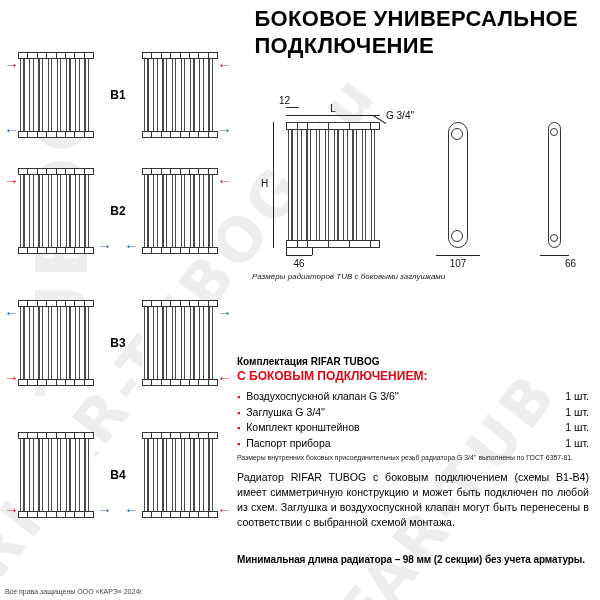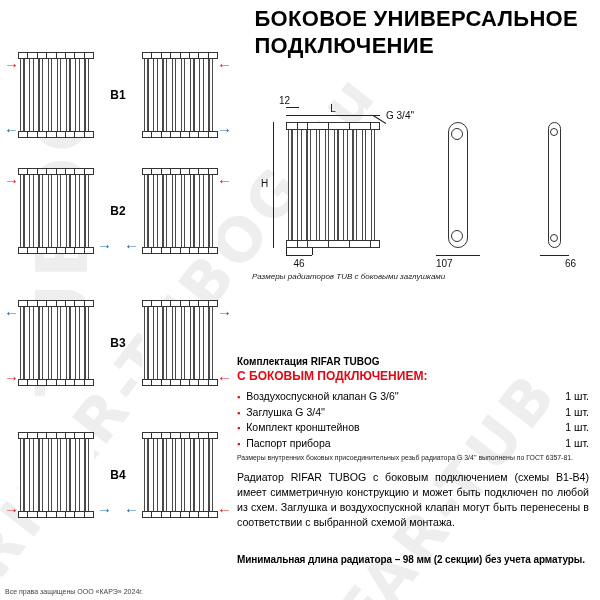--- a/index.html
+++ b/index.html
@@ -177,21 +177,21 @@
   <div class="dline v" style="left:36px;top:150px;height:7px"></div>
   <div class="dline v" style="left:62px;top:150px;height:7px"></div>
   <div class="dline h" style="left:36px;top:157px;width:26px"></div>
   <span class="lbl" style="left:36px;top:160px;width:26px;text-align:center">46</span>
 
   <div class="sv" id="sv1">
     <div class="c t"></div>
     <div class="c b"></div>
   </div>
   <div class="dline h" style="left:186px;top:157px;width:44px"></div>
-  <span class="lbl" style="left:186px;top:160px;width:44px;">107</span>
+  <span class="lbl" style="left:186px;top:160px;width:44px;text-align:center">107</span>
 
   <div class="sv" id="sv2">
     <div class="c t"></div>
     <div class="c b"></div>
   </div>
   <div class="dline h" style="left:290px;top:157px;width:29px"></div>
   <span class="lbl" style="left:297px;top:160px;width:29px;text-align:right">66</span>
 
   <div class="caption">Размеры радиаторов TUB с боковыми заглушками</div>
 </div>

